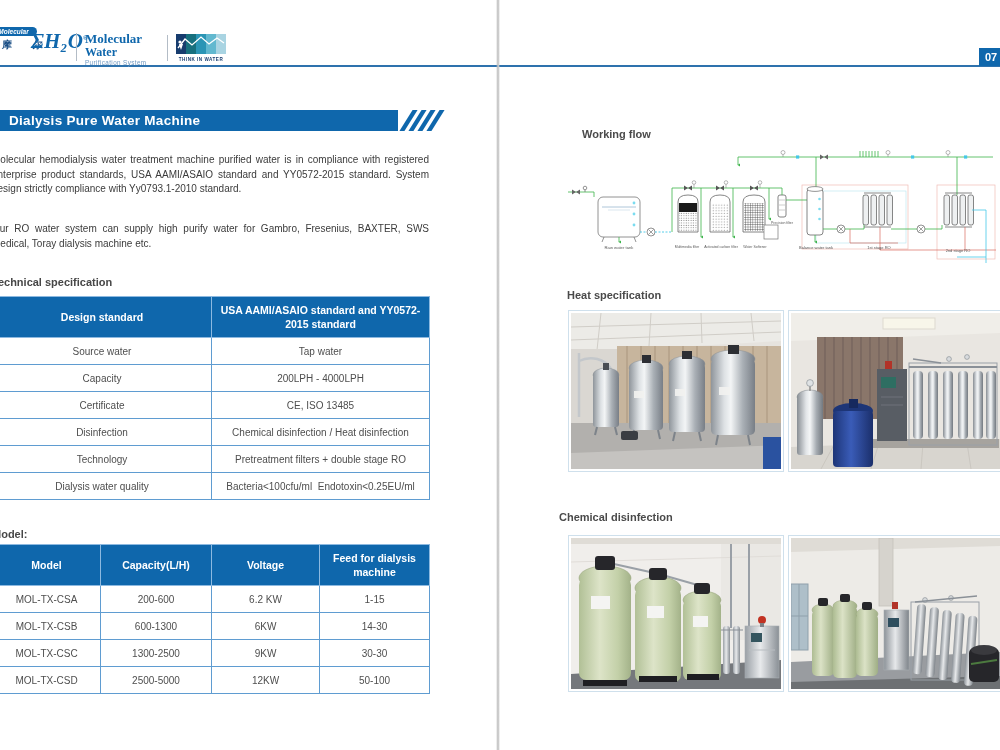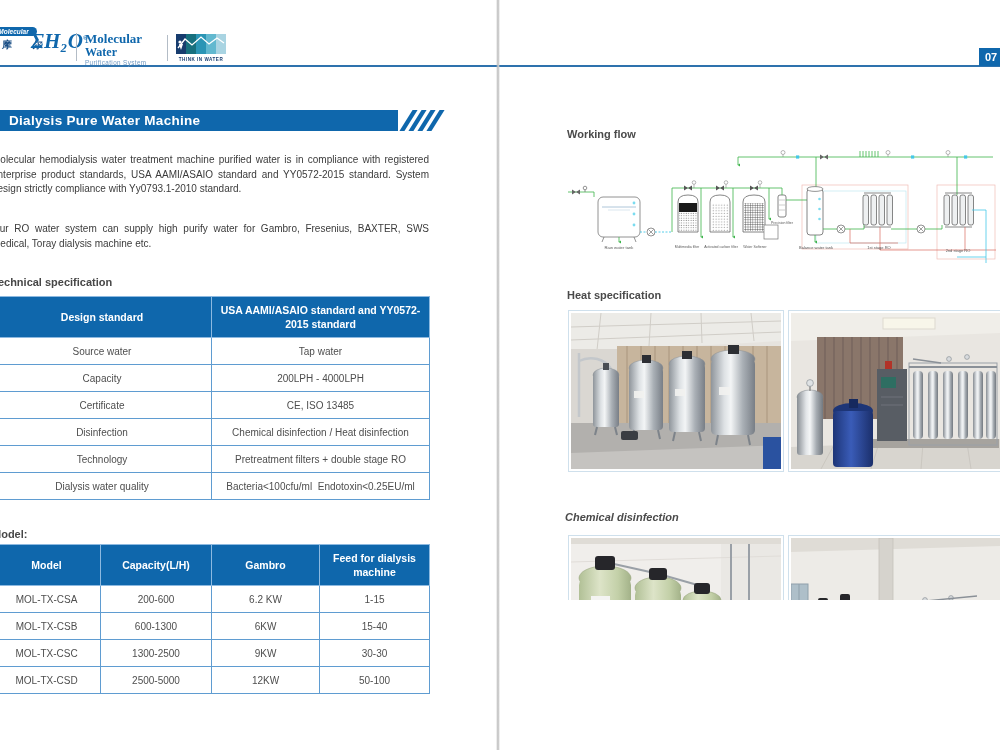--- a/index.html
+++ b/index.html
@@ -36,21 +36,21 @@
   .sec-heading { font-size:11px; font-weight:bold; color:#474747; }
   table { border-collapse:collapse; table-layout:fixed; width:437px; }
   th, td { border:1px solid #5f9cd1; text-align:center; vertical-align:middle; overflow:hidden; }
   th { background:#0f67ac; color:#fff; font-size:10.5px; font-weight:bold; border-color:#8db9e0; line-height:1.35; }
   td { font-size:10px; color:#4e4e4e; line-height:1.3; padding:2px 4px; }
   .spec-table thead tr { height:41px; }
   .spec-table tbody tr { height:27px; }
   .model-table thead tr { height:41px; }
   .model-table tbody tr { height:27px; }
   
-  .page-right { left:500px; top:0; width:500px; height:600px; overflow:hidden; position:absolute; }
+  .page-right { left:500px; top:0; width:500px; height:750px; overflow:hidden; position:absolute; }
   .pagenum { left:479px; top:48px; width:26px; height:18px; background:#0f67ac; color:#fff;
     font-size:11px; font-weight:bold; line-height:18px; padding-left:6px; }
   .r-heading { font-size:11px; font-weight:bold; color:#4a4a4a; }
   .photo { position:absolute; background:#fff; border:1px solid #cfe0ec; padding:2px; }
   .photo svg { display:block; }
   .flow-svg text { font-family:"Liberation Sans",sans-serif; fill:#5a5a5a; }
 </style>
 </head>
 <body>
 
@@ -138,36 +138,36 @@
       <colgroup>
           <col style="width:108px">
           <col style="width:111px">
           <col style="width:108px">
           <col style="width:110px">
         </colgroup>
       <thead>
         <tr>
           <th>Model</th>
           <th>Capacity(L/H)</th>
-          <th>Gambro</th>
+          <th>Voltage</th>
           <th>Feed for dialysis machine</th>
         </tr>
       </thead>
       <tbody>
         <tr>
             <td>MOL-TX-CSA</td>
             <td>200-600</td>
             <td>6.2 KW</td>
             <td>1-15</td>
           </tr>
         <tr>
             <td>MOL-TX-CSB</td>
             <td>600-1300</td>
             <td>6KW</td>
-            <td>15-40</td>
+            <td>14-30</td>
           </tr>
         <tr>
             <td>MOL-TX-CSC</td>
             <td>1300-2500</td>
             <td>9KW</td>
             <td>30-30</td>
           </tr>
         <tr>
             <td>MOL-TX-CSD</td>
             <td>2500-5000</td>
@@ -175,21 +175,21 @@
             <td>50-100</td>
           </tr>
       </tbody>
     </table>
   </div>
 </div>
 
 <div class="page-right">
   <div class="abs pagenum">07</div>
 
-  <div class="abs r-heading" style="left:67px; top:128px;">Working flow</div>
+  <div class="abs r-heading" style="left:82px; top:128px;">Working flow</div>
 
   <svg class="abs flow-svg" style="left:58px; top:145px;" width="440" height="120" viewBox="0 0 440 120">
     <defs>
       <pattern id="dotp" width="2.4" height="2.4" patternUnits="userSpaceOnUse">
           <circle cx="1" cy="1" r="0.5" fill="#555"></circle>
         </pattern>
       <pattern id="dotp2" width="2.8" height="2.8" patternUnits="userSpaceOnUse">
           <circle cx="1.2" cy="1.2" r="0.55" fill="#888"></circle>
         </pattern>
       <pattern id="gridp" width="2.4" height="2.4" patternUnits="userSpaceOnUse">
@@ -516,21 +516,21 @@
         <rect x="167" y="58" width="10" height="68" rx="4" fill="url(#ss2)"></rect>
         <rect x="182" y="58" width="10" height="68" rx="4" fill="url(#ss2)"></rect>
         <rect x="195" y="58" width="10" height="68" rx="4" fill="url(#ss2)"></rect>
         <line x1="122" y1="46" x2="150" y2="50" stroke="#8a9097" stroke-width="1.4"></line>
         <circle cx="158" cy="46" r="2.4" fill="#d8dbde" stroke="#80868c" stroke-width="0.6"></circle>
         <circle cx="176" cy="44" r="2.4" fill="#d8dbde" stroke="#80868c" stroke-width="0.6"></circle>
       </g>
     </svg>
   </div>
 
-  <div class="abs r-heading" style="left:65px; top:511px;font-style:italic;">Chemical disinfection</div>
+  <div class="abs r-heading" style="left:59px; top:511px;">Chemical disinfection</div>
 
   <div class="photo" style="left:68px; top:535px;">
     <svg width="210" height="151" viewBox="0 0 210 151">
       <defs>
         <linearGradient id="grn3" x1="0" y1="0" x2="1" y2="0">
           <stop offset="0" stop-color="#b1c096"></stop>
             <stop offset="0.4" stop-color="#dde4c8"></stop>
           <stop offset="0.75" stop-color="#c3d0a8"></stop>
             <stop offset="1" stop-color="#a3b289"></stop>
         </linearGradient>

